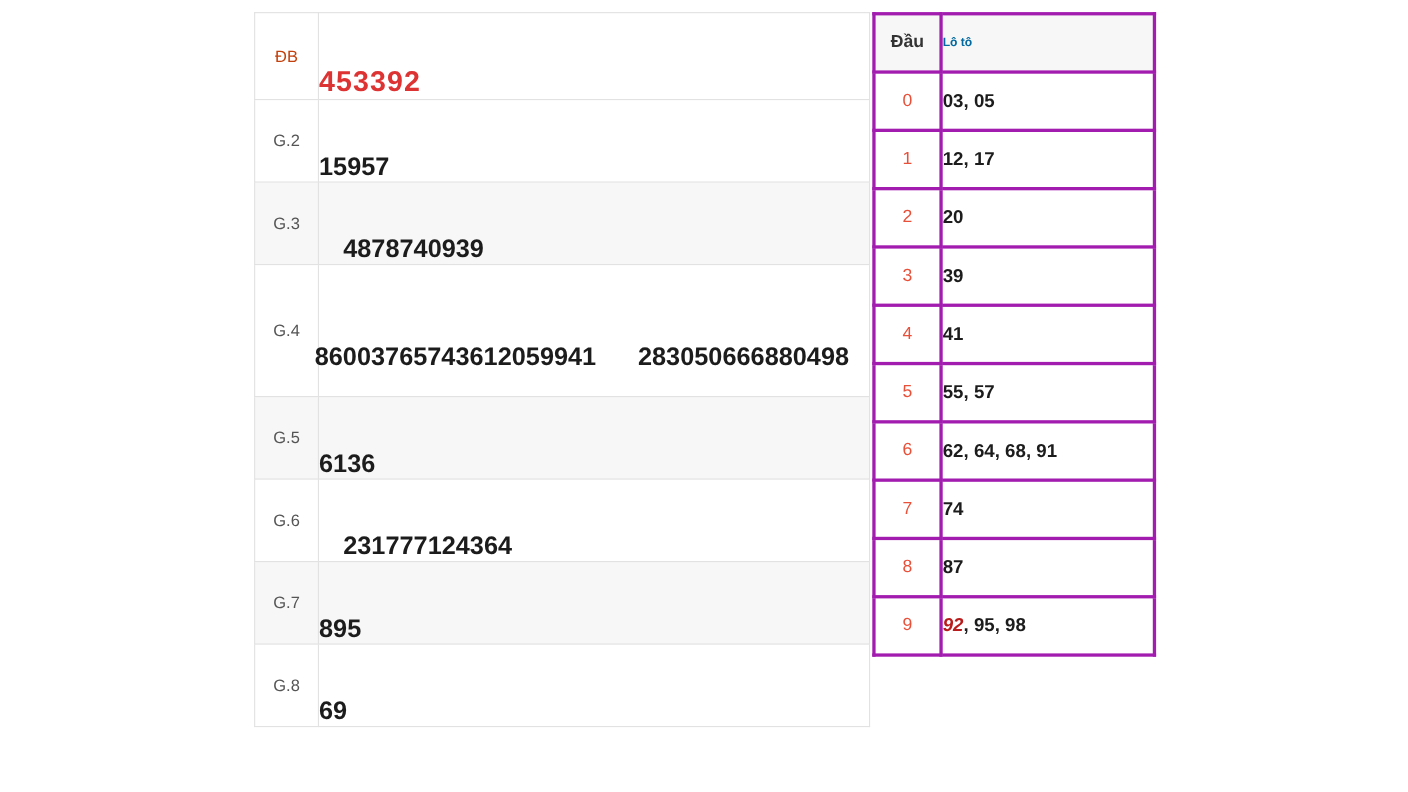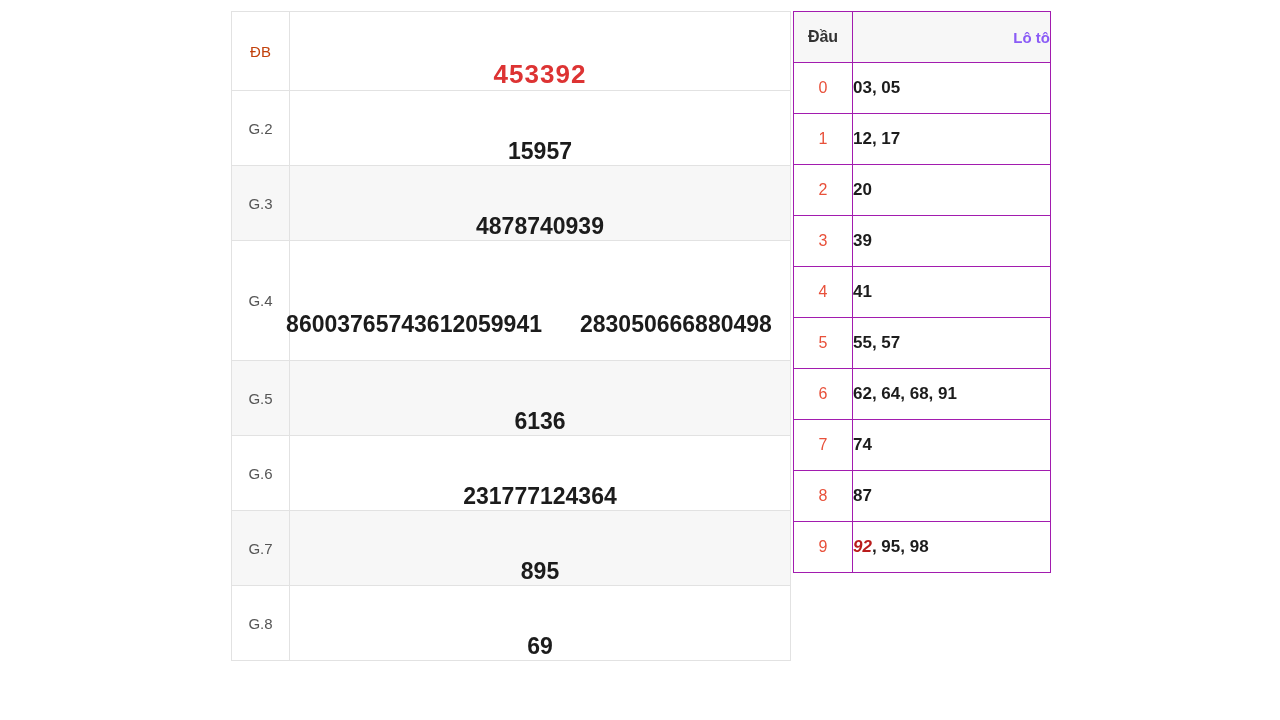--- a/index.html
+++ b/index.html
@@ -69,21 +69,21 @@
     color: #dd3333;
     font-size: 26px;
     letter-spacing: 1px;
   }
 
   .row-shade { background: #f7f7f7; }
   .row-plain { background: #ffffff; }
 
   .num-row {
     display: flex;
-    justify-content: center;
+    justify-content: flex-start;
     align-items: center;
     width: 100%;
     margin-top: 47px;
   }
   .num-row.inset { padding: 0 22px; box-sizing: border-box; }
   .num-row span { display: inline-block; }
 
   .r-db      { height: 68px; }
   .r-g1      { height: 68px; }
   .r-g2      { height: 68px; }
@@ -107,40 +107,40 @@
     position: absolute;
     left: 793px;
     top: 11px;
     width: 258px;
     border-collapse: collapse;
     table-layout: fixed;
   }
 
   #loto-table td,
   #loto-table th {
-    border: 1px solid #a21caf;
+    border: 3px solid #a21caf;
     padding: 0;
     vertical-align: middle;
     height: 50px;
   }
 
   .lt-head-dau {
     width: 58px;
     background: #f7f7f7;
     text-align: center;
     font-size: 16px;
     font-weight: bold;
     color: #333333;
   }
   .lt-head-loto {
     background: #f7f7f7;
-    text-align: right;
-    font-size: 15px;
-    font-weight: bold;
-    color: #8b5cf6;
+    text-align: left;
+    font-size: 11px;
+    font-weight: bold;
+    color: #0369a1;
   }
 
   .lt-dau {
     width: 58px;
     text-align: center;
     font-size: 16px;
     color: #e8503a;
     font-weight: normal;
     background: #ffffff;
   }

